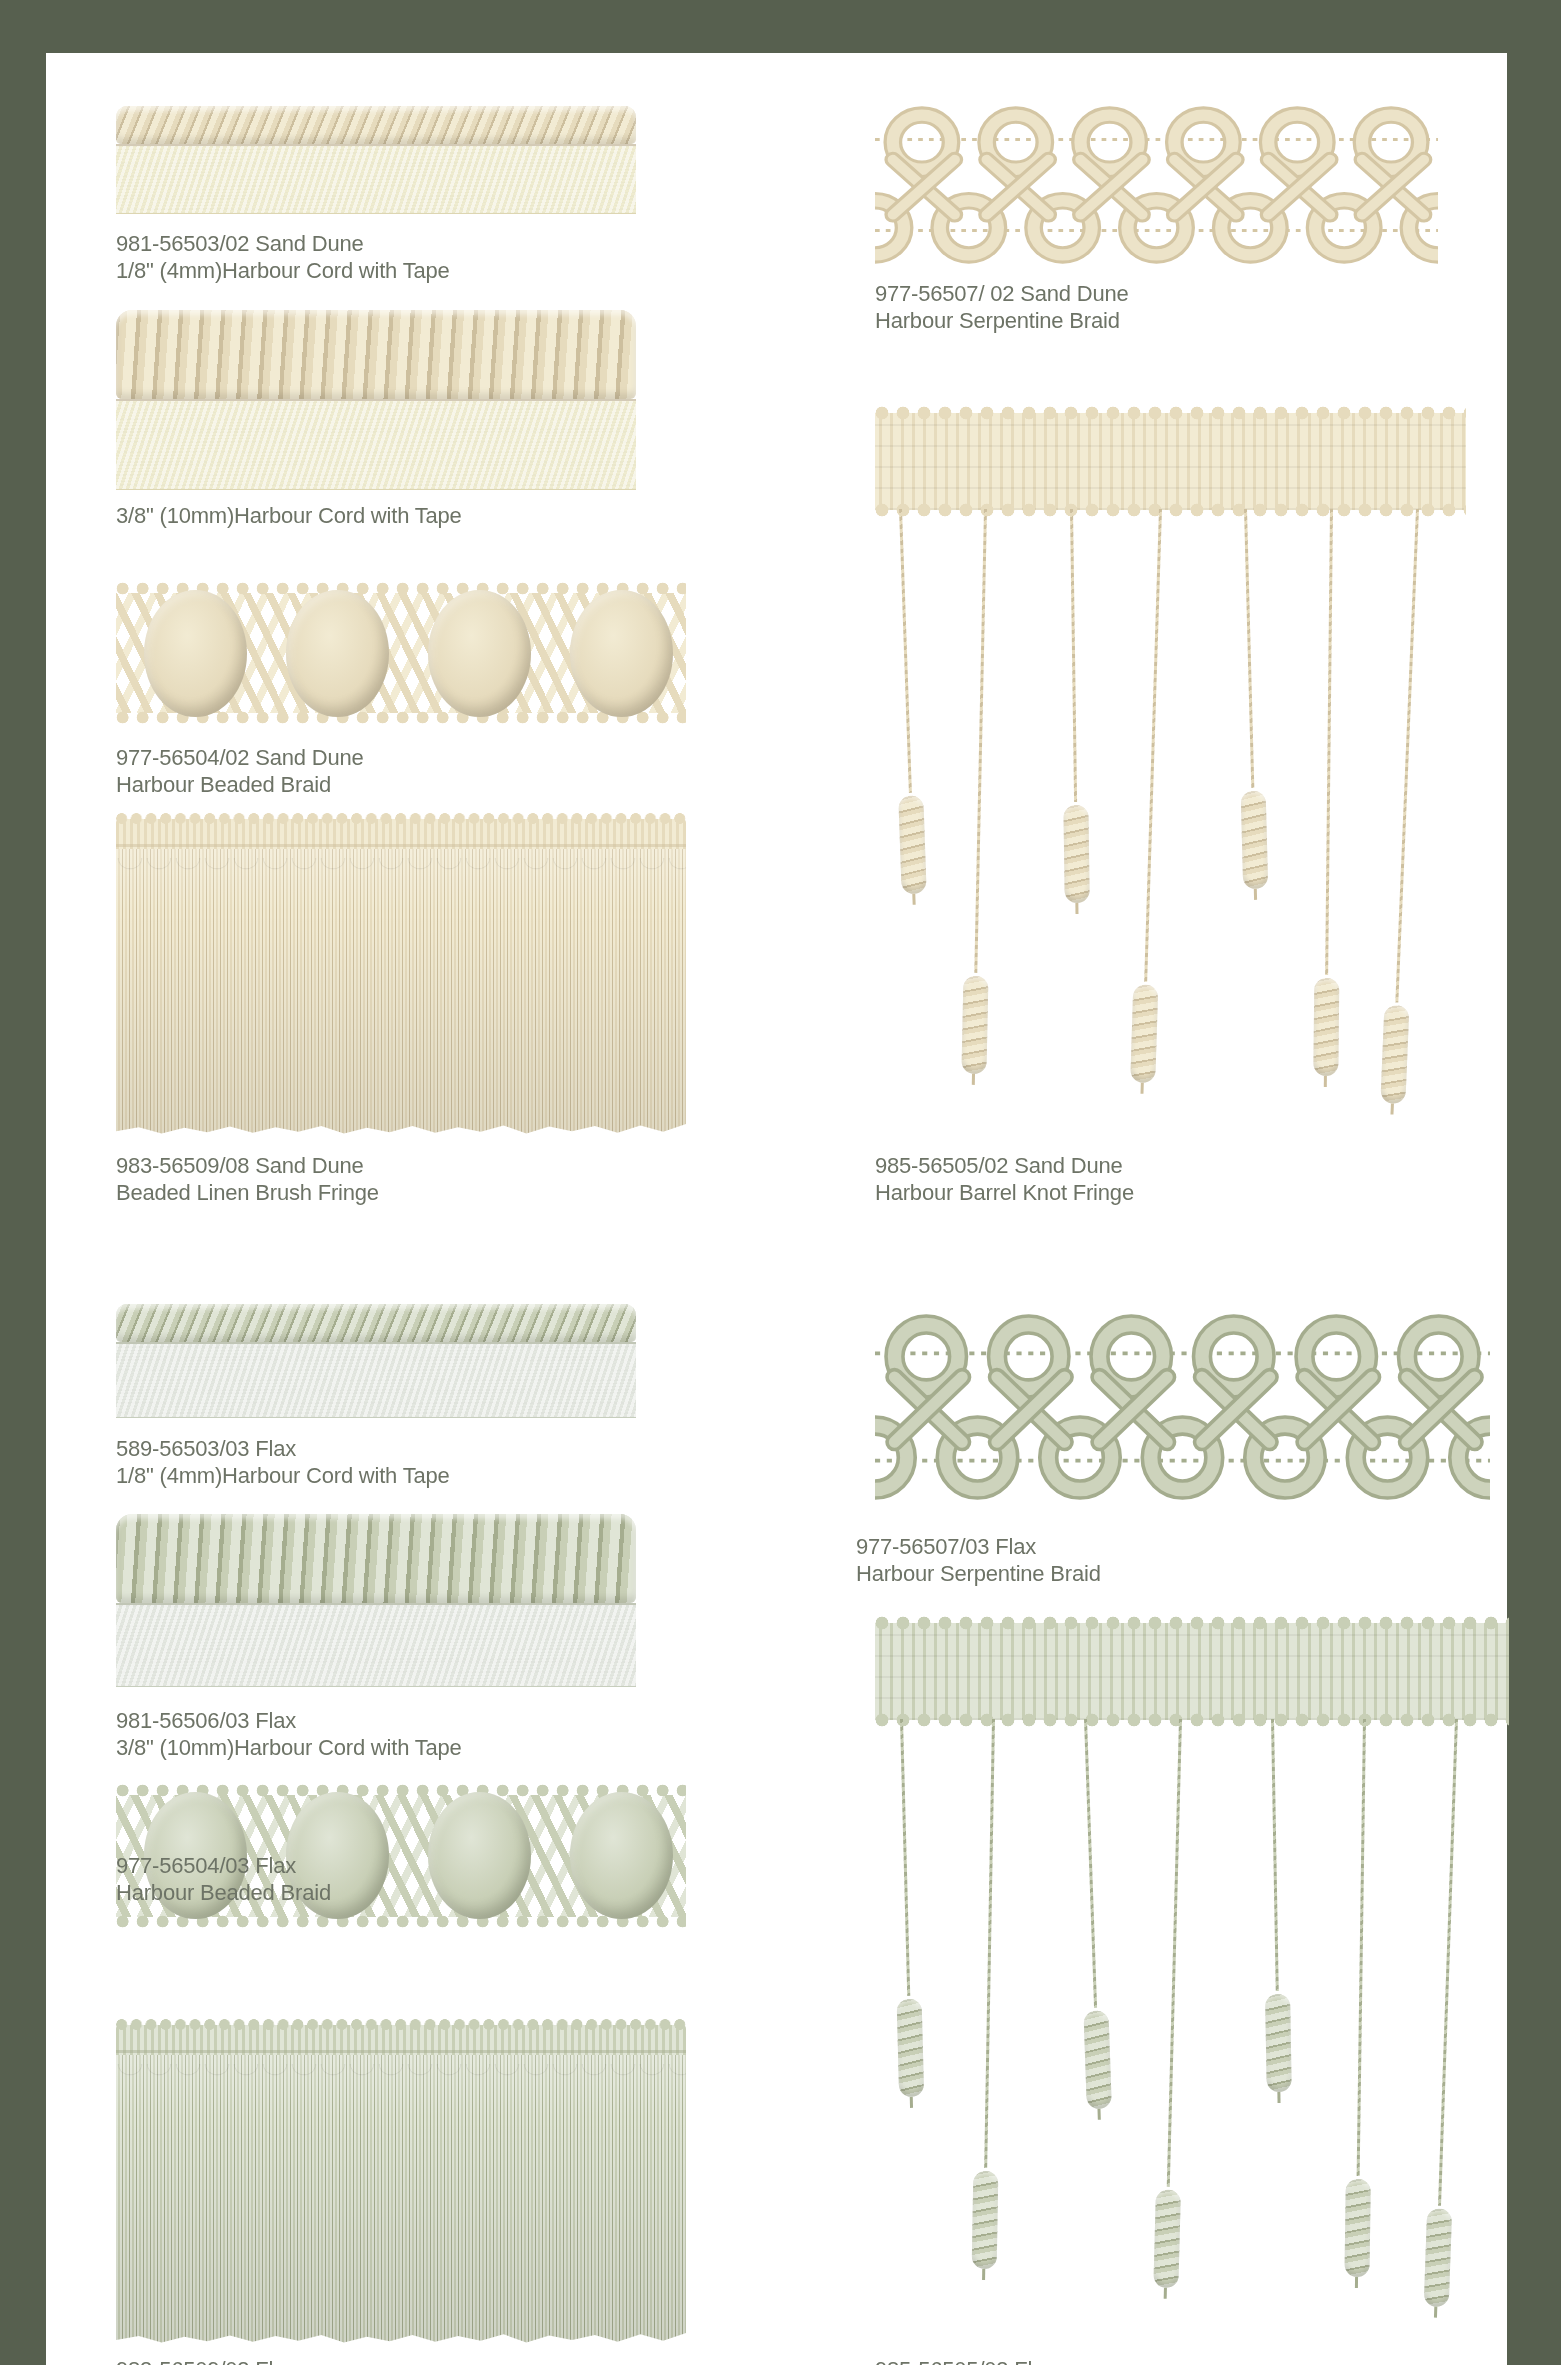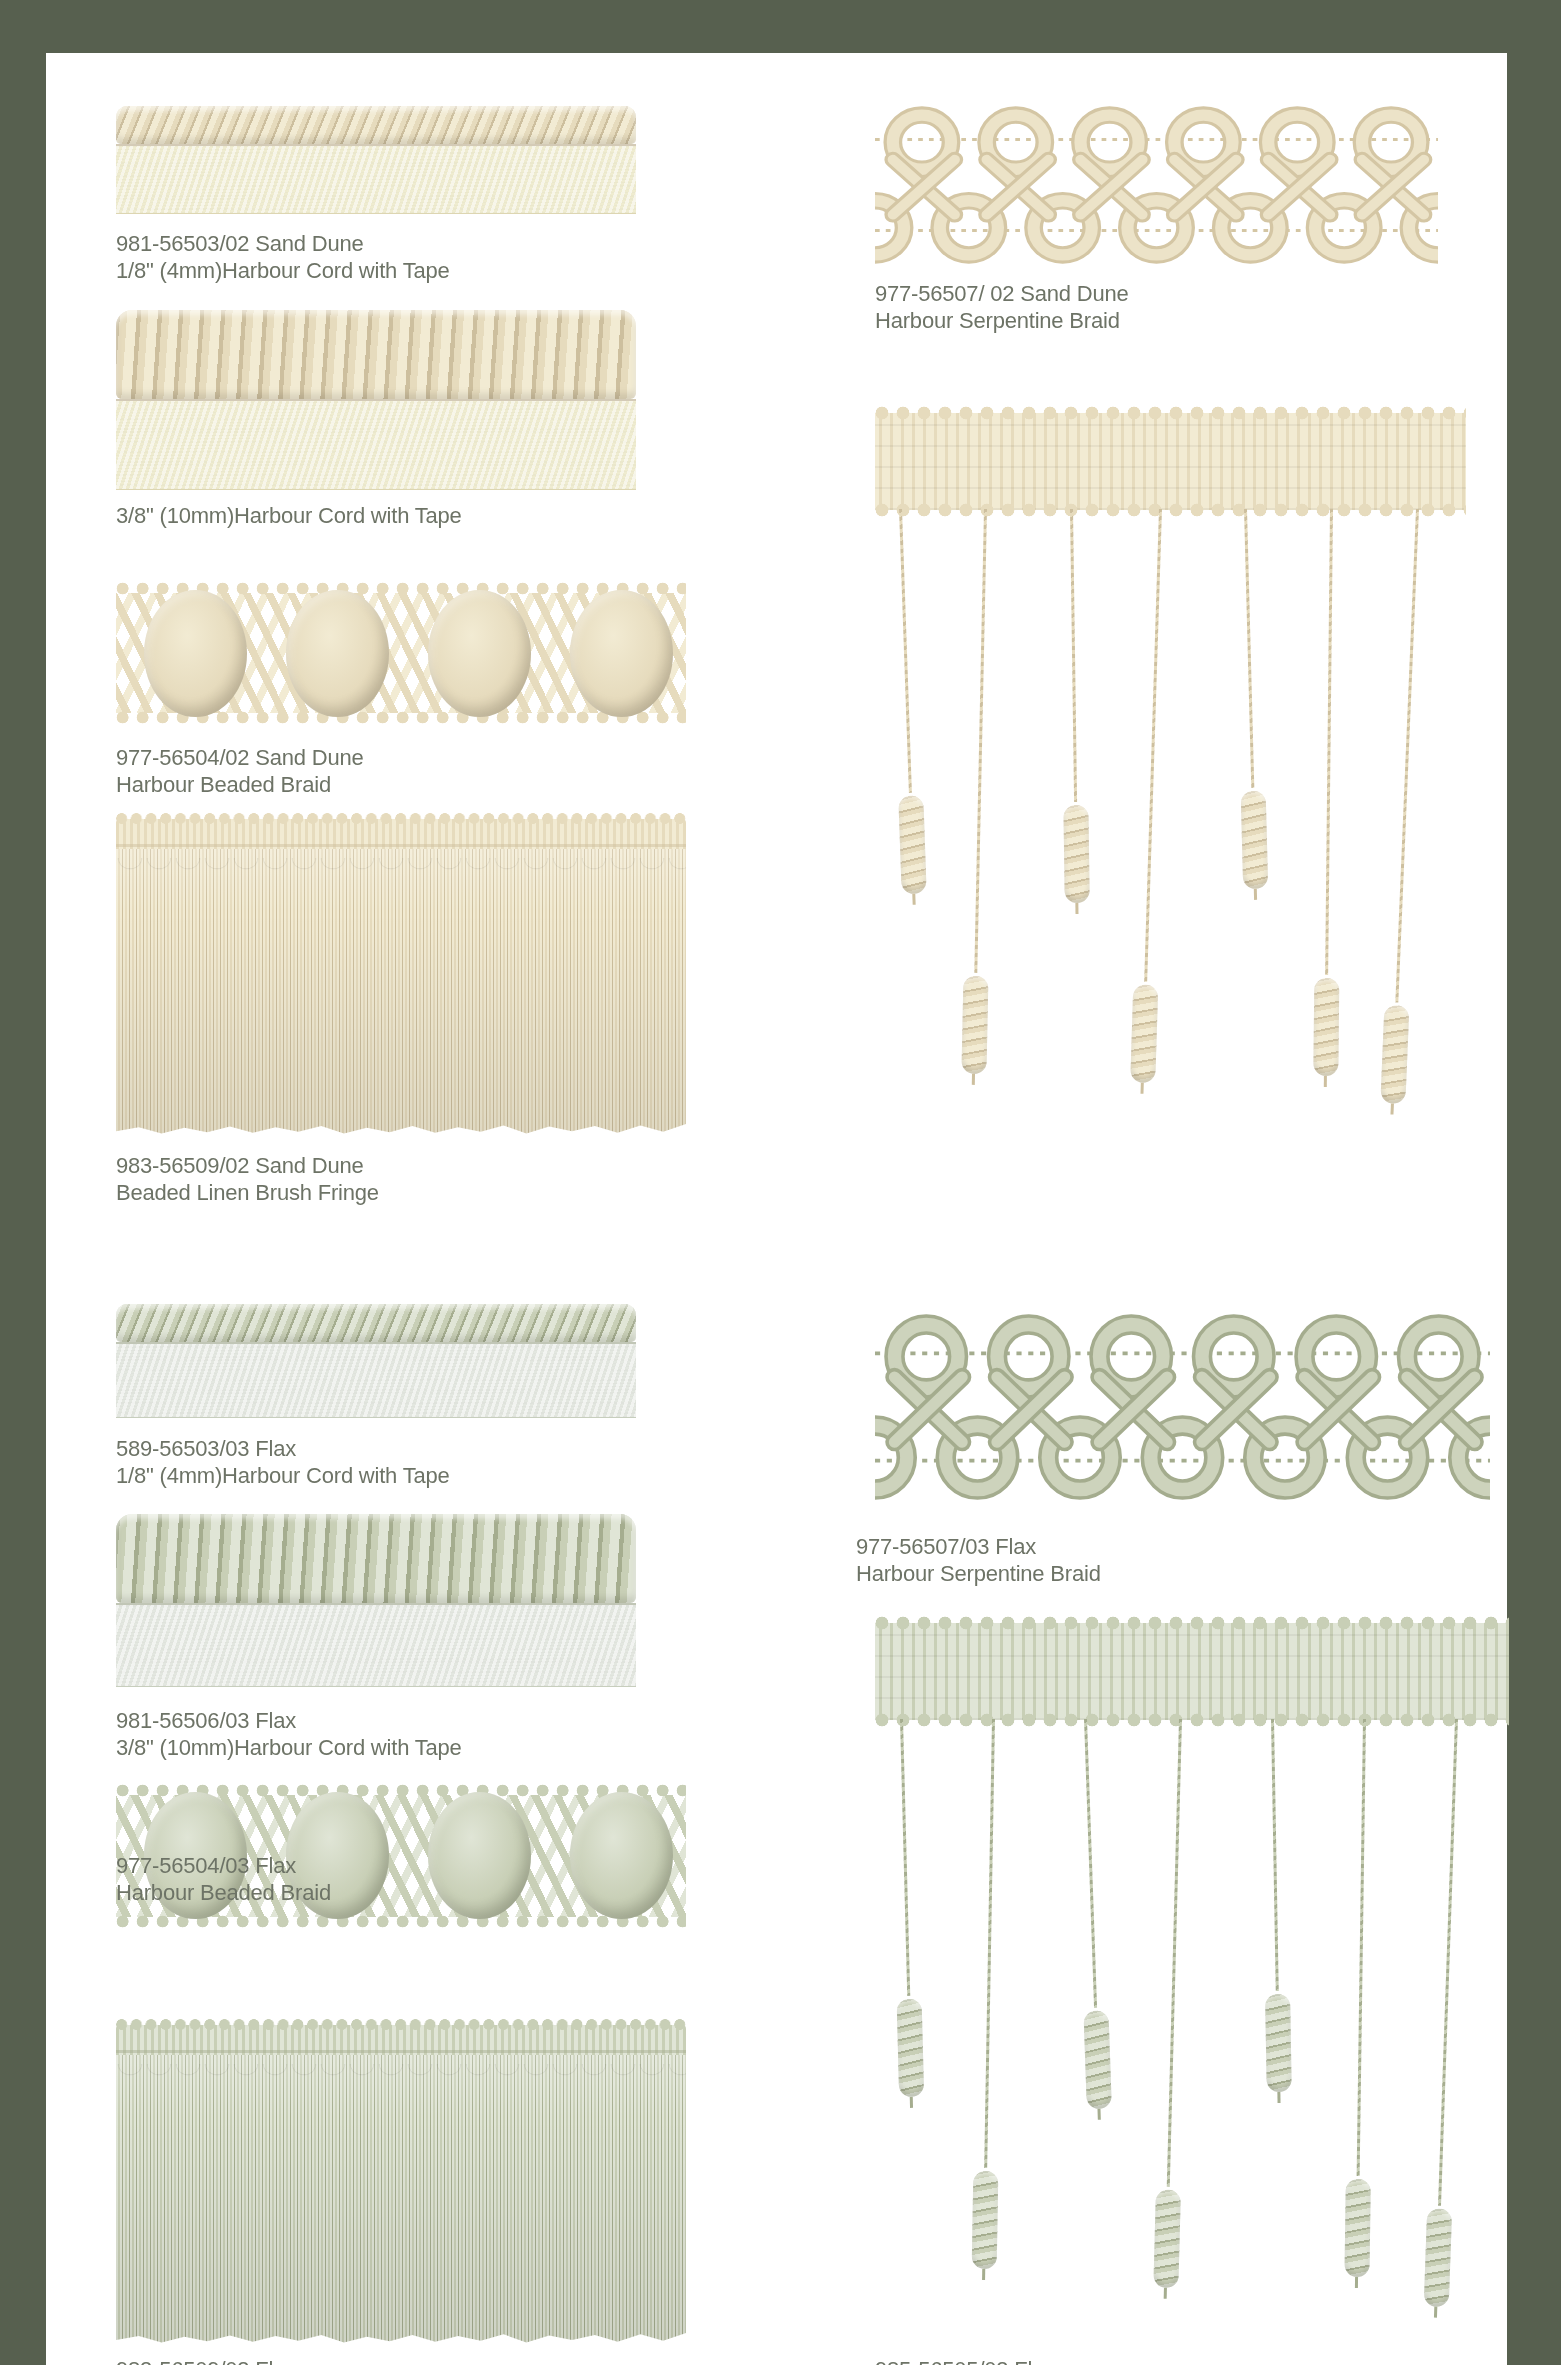--- a/index.html
+++ b/index.html
@@ -141,21 +141,21 @@
     <div>Harbour Beaded Braid</div>
   </div>
 
   <div class="cell sd" style="left:70px;top:766px;width:570px;height:315px">
     <div class="swatch fringe">
         <div class="fr-head"></div>
         <div class="hair"></div>
       </div>
   </div>
   <div class="caption" style="left:70px;top:1099px">
-    <div>983-56509/02 Sand Dune</div>
+    <div>983-56509/08 Sand Dune</div>
     <div>Beaded Linen Brush Fringe</div>
   </div>
 
   <div class="cell fx" style="left:70px;top:1251px;width:520px;height:114px">
     <div class="swatch cordtape">
         <div class="rope rope-sm"></div>
         <div class="sep"></div>
         <div class="tape"></div>
       </div>
   </div>
@@ -240,20 +240,24 @@
           <div class="bk-knot"></div>
         </div>
       <div class="bk-cord" style="left:77%;height:466px;transform:rotate(0.6deg)">
           <div class="bk-knot"></div>
         </div>
       <div class="bk-cord" style="left:91.5%;height:494px;transform:rotate(2.4deg)">
           <div class="bk-knot"></div>
         </div>
     </div>
   </div>
+  <div class="caption" style="left:829px;top:1099px">
+    <div>985-56505/02 Sand Dune</div>
+    <div>Harbour Barrel Knot Fringe</div>
+  </div>
 
   <div class="cell" style="left:829px;top:1256px;width:615px;height:196px">
     <svg class="serp fxv" viewBox="0 0 1200 380" preserveAspectRatio="none">
       <line class="gimp" x1="0" y1="86" x2="1200" y2="86"></line>
       <line class="gimp" x1="0" y1="294" x2="1200" y2="294"></line>
       <use href="#serp-unit" x="-200"></use>
         <use href="#serp-unit" x="0"></use>
         <use href="#serp-unit" x="200"></use>
       <use href="#serp-unit" x="400"></use>
         <use href="#serp-unit" x="600"></use>

